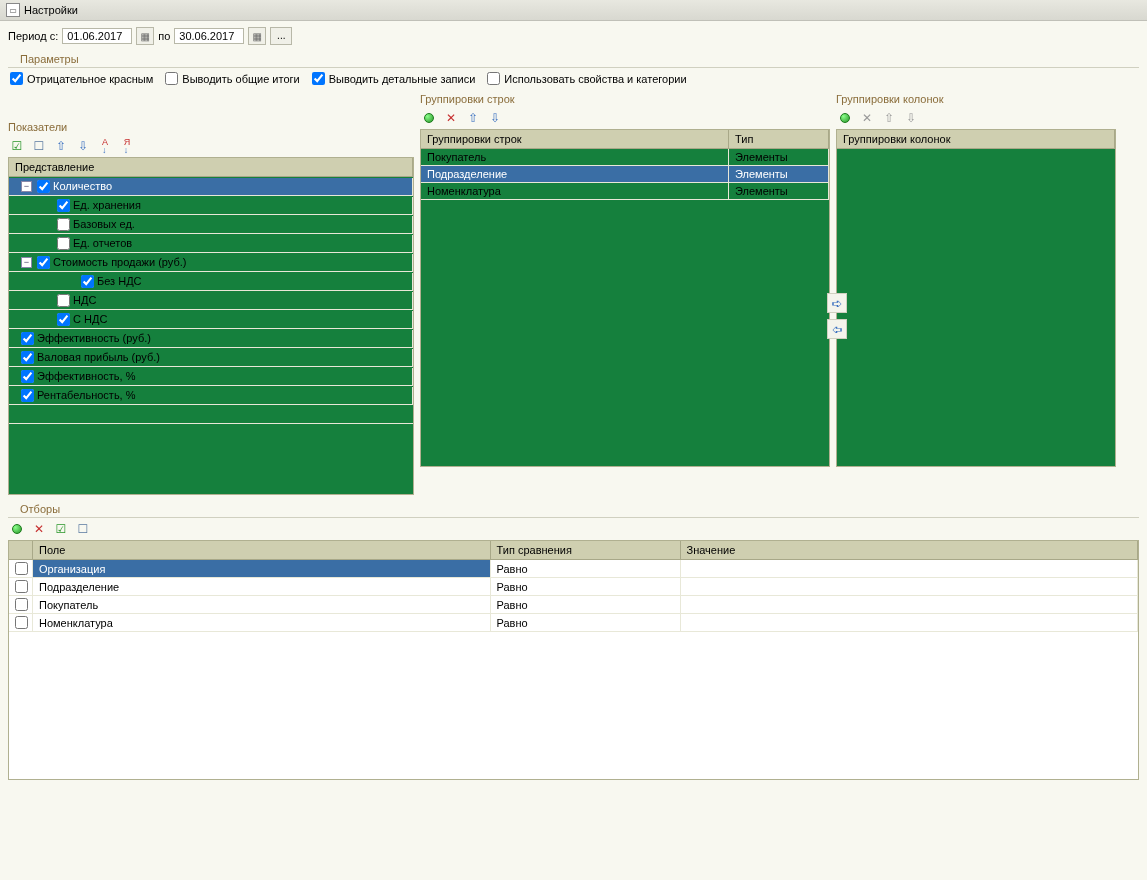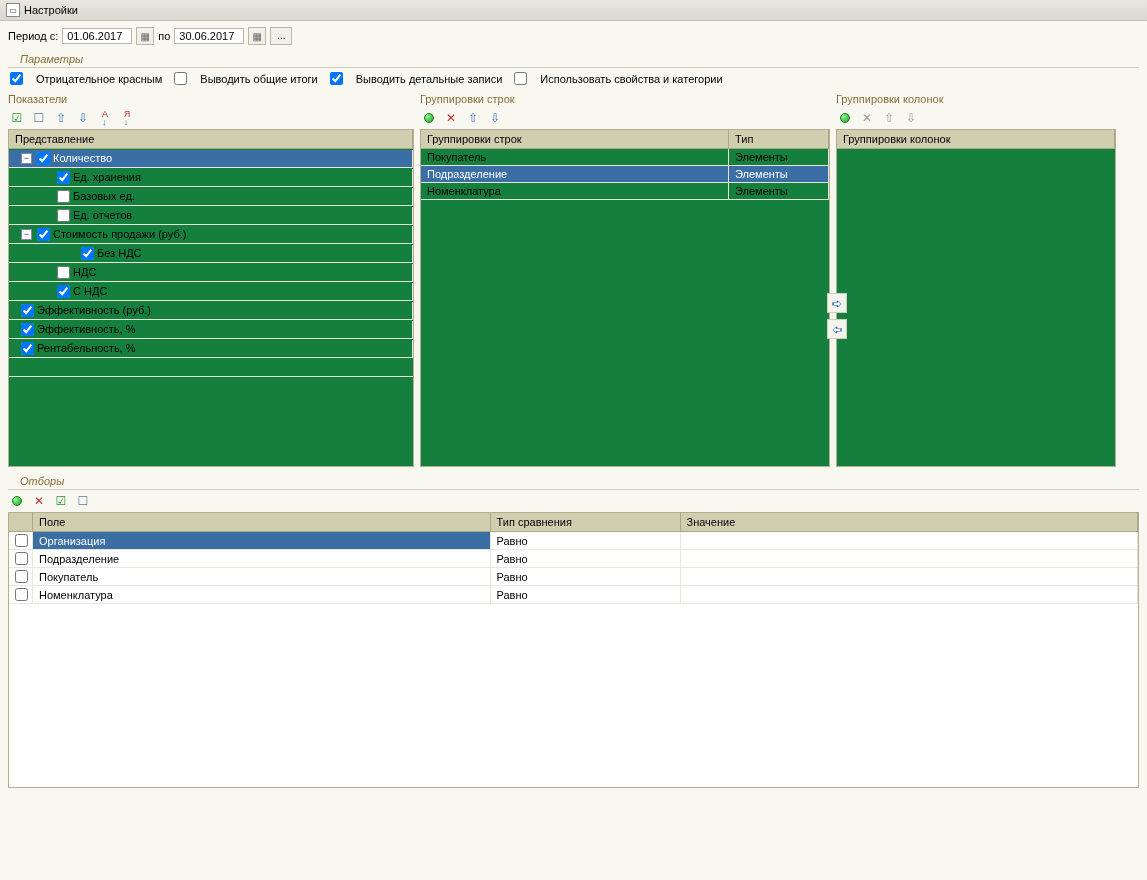--- a/index.html
+++ b/index.html
@@ -68,32 +68,31 @@
 }
 .section-hr {
   border: none;
   border-top: 1px solid #d0d0c0;
   margin: 0 8px;
 }
 .section-title {
   color: #8a6d3b;
   font-weight: normal;
   padding: 2px 12px;
-  font-style: italic;
 }
 .params-row {
   display: flex;
   gap: 12px;
   padding: 4px 10px 8px 10px;
   align-items: center;
 }
 .cbx {
   display: flex;
   align-items: flex-end;
-  gap: 13px;
+  gap: 4px;
 }
 input[type=checkbox] { margin:0; width:13px; height:13px; }
 .three-panels {
   display: flex;
   gap: 6px;
   padding: 0 8px;
   position: relative;
 }
 .panel-col { flex: none; }
 .panel-col.indicators { width: 406px; }
@@ -191,21 +190,21 @@
   font-size: 13px;
   color: #3a70c0;
   cursor: pointer;
 }
 .filters {
   padding: 6px 8px 0 8px;
 }
 .filterbox {
   border: 1px solid #b0b090;
   background: #fff;
-  height: 276px;
+  height: 240px;
 }
 .filterhdr {
   display: grid;
   grid-template-columns: 24px 1fr 190px 1fr;
   background: #cfcfb0;
   border-bottom: 1px solid #a8a888;
 }
 .filterhdr .cell { padding:3px 6px; border-right:1px solid #a8a888; }
 .frow {
   display: grid;
@@ -268,21 +267,21 @@
     </label>
   <label class="cbx">
       <input type="checkbox" style="">
       <span>Использовать свойства и категории</span>
     </label>
 </div>
 
 <div class="three-panels">
 
   <div class="panel-col indicators">
-    <div style="display:flex; gap:160px;">
+    <div style="display:flex; gap:160px;margin-top:28px;">
       <div class="panel-head">Показатели</div>
       <div class="panel-head" style="visibility:hidden;">Группировки строк</div>
     </div>
     <div class="panel-tb">
       <span class="tbtn icon-checkall">☑</span>
       <span class="tbtn icon-copy">☐</span>
       <span class="tbtn blue">⇧</span>
       <span class="tbtn blue">⇩</span>
       <span class="tbtn">
           <span class="sortbtn">
@@ -358,20 +357,26 @@
           </div>
           <div class="row">
             <div class="cell first" style="padding-left: 12px;">
               <input type="checkbox" checked="" style="">
               <span>Эффективность  (руб.)</span>
             </div>
           </div>
           <div class="row">
             <div class="cell first" style="padding-left: 12px;">
               <input type="checkbox" checked="" style="">
+              <span>Валовая прибыль (руб.)</span>
+            </div>
+          </div>
+          <div class="row">
+            <div class="cell first" style="padding-left: 12px;">
+              <input type="checkbox" checked="" style="">
               <span>Эффективность, %</span>
             </div>
           </div>
           <div class="row">
             <div class="cell first" style="padding-left: 12px;">
               <input type="checkbox" checked="" style="">
               <span>Рентабельность, %</span>
             </div>
           </div>
         </div>

